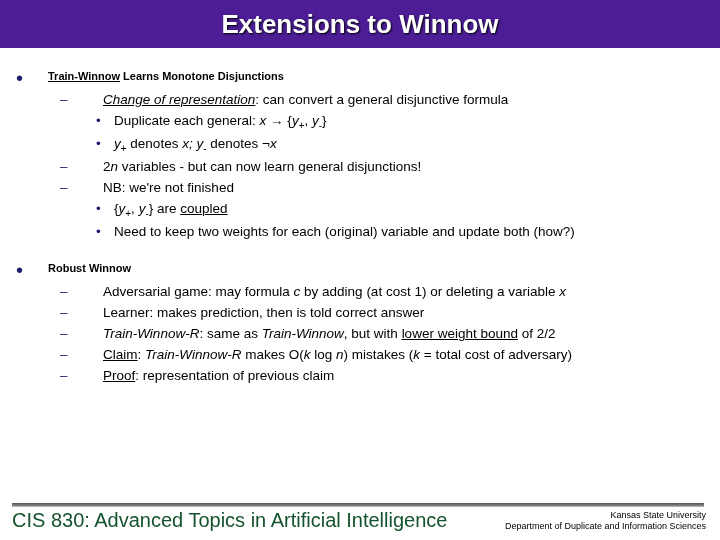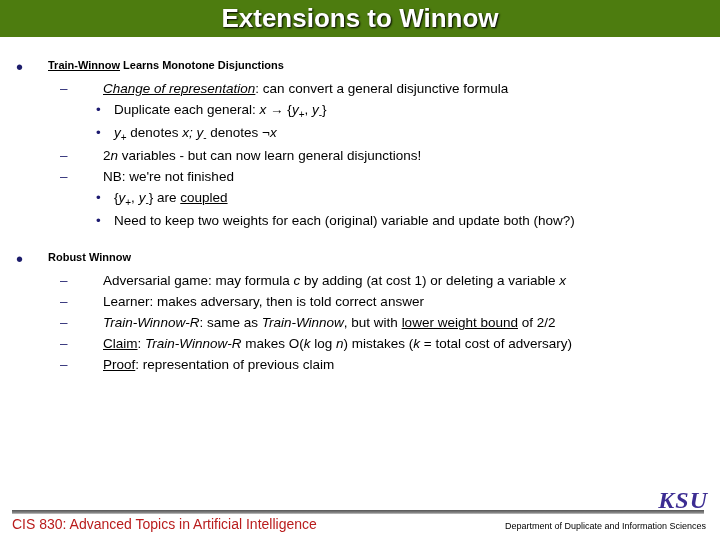--- a/index.html
+++ b/index.html
@@ -5,22 +5,22 @@
   html, body {
     margin: 0;
     padding: 0;
     width: 720px;
     height: 540px;
     font-family: Arial, Helvetica, sans-serif;
     background: #ffffff;
     overflow: hidden;
   }
   .title-bar {
-    background: #4d7c0f;
-    height: 37px;
+    background: #4c1d95;
+    height: 48px;
     display: flex;
     align-items: center;
     justify-content: center;
   }
   .title {
     color: #ffffff;
     font-size: 26px;
     font-weight: bold;
     text-shadow: 1px 1px 2px #000;
   }
@@ -84,22 +84,22 @@
     width: 720px;
   }
   .footer-inner {
     display: flex;
     align-items: flex-end;
     padding: 0 14px 0 12px;
   }
   .footer-left {
     flex: 1;
     font-family: 'Arial Black', Arial, sans-serif;
-    font-size: 14px;
-    color: #b91c1c;
+    font-size: 20px;
+    color: #14532d;
   }
   .footer-right {
     text-align: right;
     font-family: 'Trebuchet MS', Arial, sans-serif;
     font-size: 9px;
     line-height: 11px;
     color: #000;
   }
   .footer-logo {
     font-family: Georgia, 'Times New Roman', serif;
@@ -191,21 +191,21 @@
 
   <div class="l2">
     <div class="bullet">–</div>
     <div class="txt">
       <span class="ni">Adversarial game: may formula </span><span>c</span><span class="ni"> by adding (at cost 1) or deleting a variable </span><span>x</span>
     </div>
   </div>
 
   <div class="l2">
     <div class="bullet">–</div>
-    <div class="txt"><span class="ni">Learner: makes adversary, then is told correct answer</span></div>
+    <div class="txt"><span class="ni">Learner: makes prediction, then is told correct answer</span></div>
   </div>
 
   <div class="l2">
     <div class="bullet">–</div>
     <div class="txt">
       <span>Train-Winnow-R</span><span class="ni">: same as </span><span>Train-Winnow</span><span class="ni">, but with </span><span class="ni under">lower weight bound</span><span class="ni"> of 2/2</span>
     </div>
   </div>
 
   <div class="l2">
@@ -218,21 +218,21 @@
   <div class="l2">
     <div class="bullet">–</div>
     <div class="txt">
       <span class="ni under">Proof</span><span class="ni">: representation of previous claim</span>
     </div>
   </div>
 
 </div>
 
 <div class="footer">
-  <div class="footer-logo">KSU</div>
   <div class="rule"></div>
   <div class="footer-inner">
     <div class="footer-left">CIS 830: Advanced Topics in Artificial Intelligence</div>
     <div class="footer-right">
+      <div>Kansas State University</div>
       <div>Department of Duplicate and Information Sciences</div>
     </div>
   </div>
 </div>
 
 </body></html>

